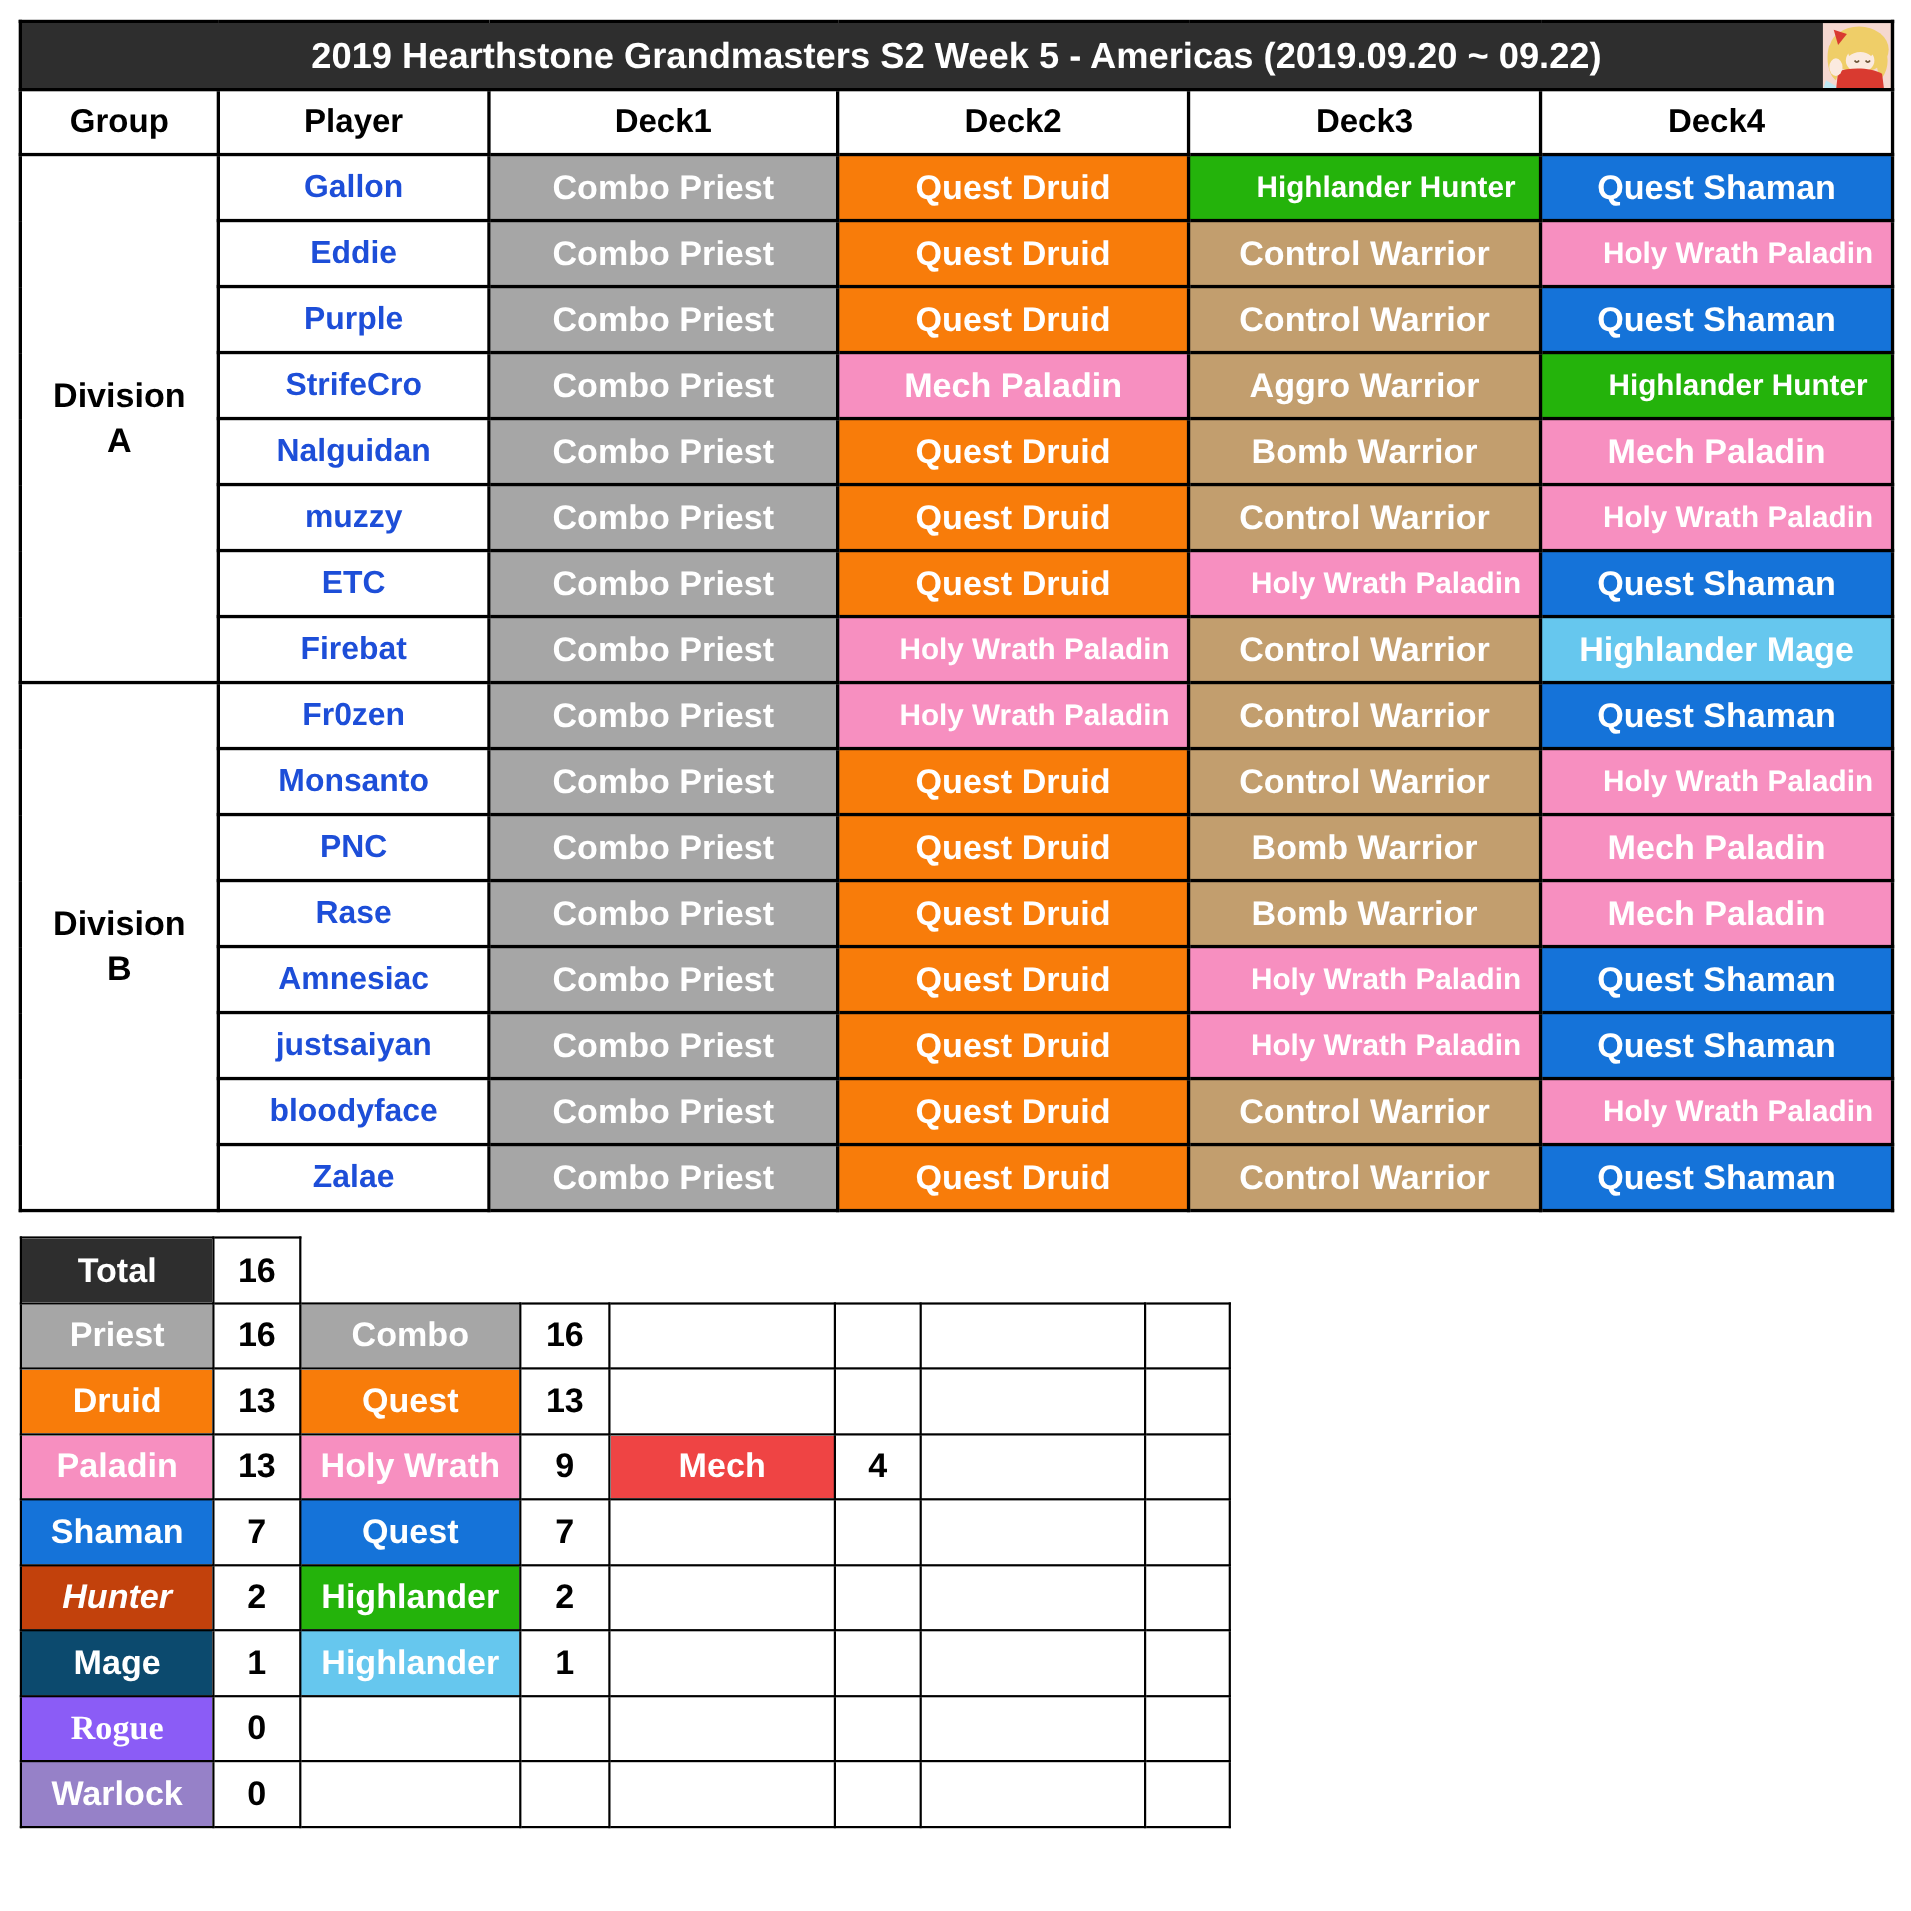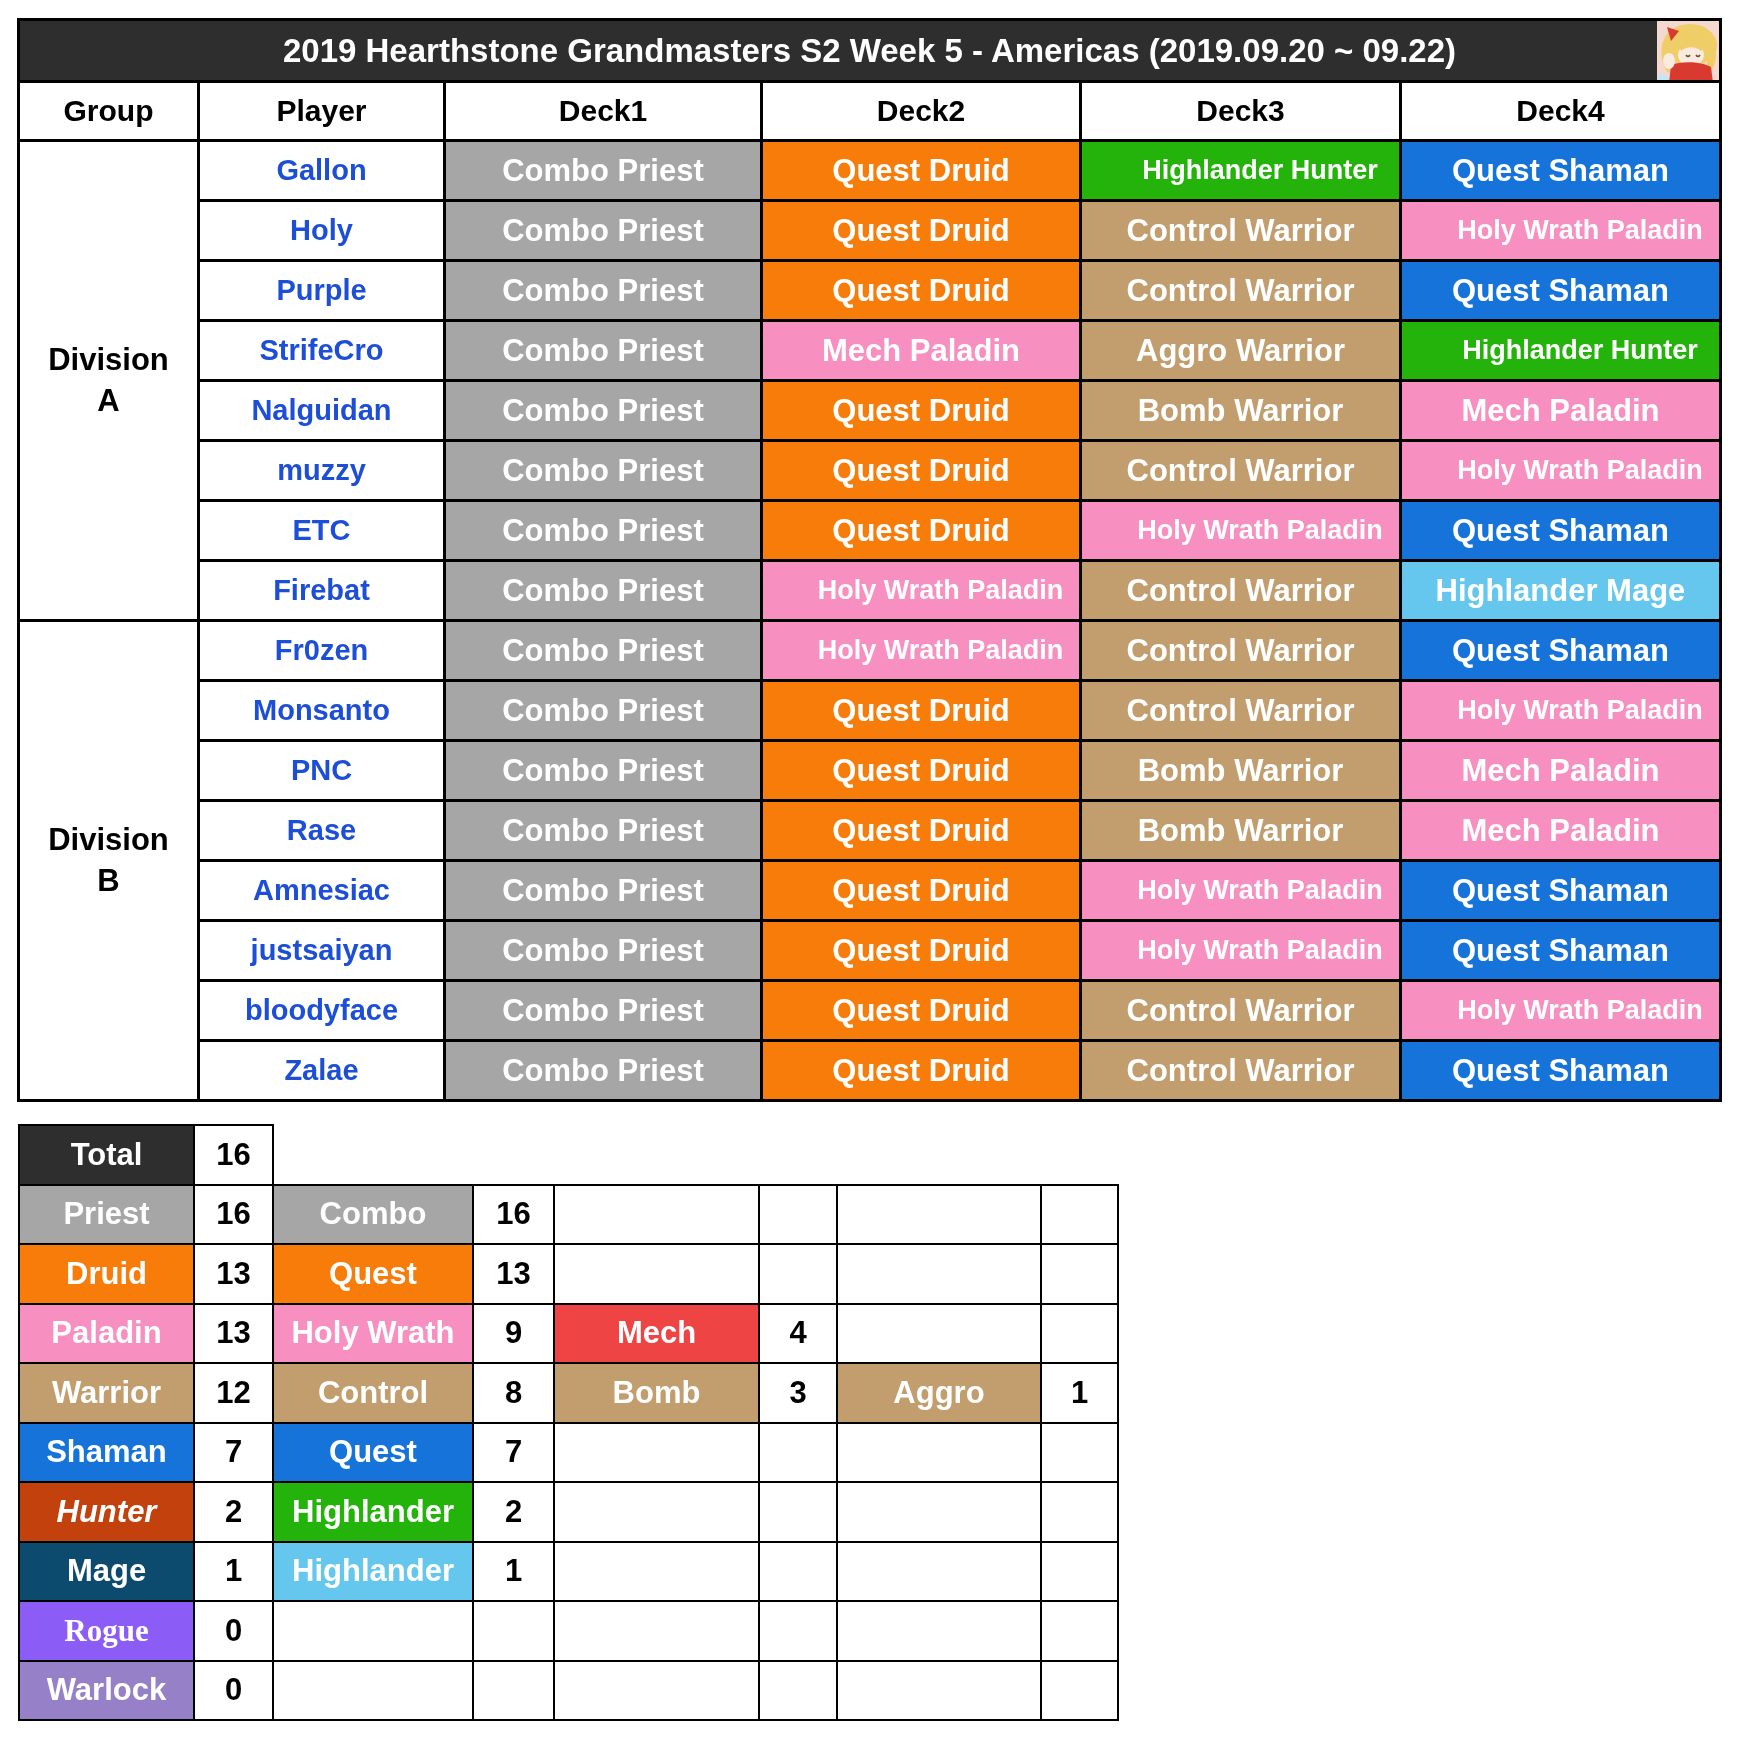--- a/index.html
+++ b/index.html
@@ -75,21 +75,21 @@
             <div>Division</div>
             <div>A</div>
           </td>
           <td class="player-cell">Gallon</td>
           <td class="deck-cell" style="background: rgb(166, 166, 166);">Combo Priest</td>
           <td class="deck-cell" style="background: rgb(248, 124, 10);">Quest Druid</td>
           <td class="deck-cell small" style="background: rgb(36, 179, 11);">Highlander Hunter</td>
           <td class="deck-cell" style="background: rgb(21, 115, 217);">Quest Shaman</td>
         </tr>
         <tr>
-          <td class="player-cell">Holy</td>
+          <td class="player-cell">Eddie</td>
           <td class="deck-cell" style="background: rgb(166, 166, 166);">Combo Priest</td>
           <td class="deck-cell" style="background: rgb(248, 124, 10);">Quest Druid</td>
           <td class="deck-cell" style="background: rgb(194, 158, 110);">Control Warrior</td>
           <td class="deck-cell small" style="background: rgb(247, 143, 192);">Holy Wrath Paladin</td>
         </tr>
         <tr>
           <td class="player-cell">Purple</td>
           <td class="deck-cell" style="background: rgb(166, 166, 166);">Combo Priest</td>
           <td class="deck-cell" style="background: rgb(248, 124, 10);">Quest Druid</td>
           <td class="deck-cell" style="background: rgb(194, 158, 110);">Control Warrior</td>
@@ -233,30 +233,20 @@
           <td class="label" style="background: rgb(247, 143, 192);">Paladin</td>
           <td class="count">13</td>
           <td class="label" style="background: rgb(247, 143, 192);">Holy Wrath</td>
           <td class="count">9</td>
           <td class="label" style="background: #ef4444;">Mech</td>
           <td class="count">4</td>
           <td class="count"></td>
           <td class="count"></td>
         </tr>
         <tr>
-          <td class="label" style="background: rgb(194, 158, 110);">Warrior</td>
-          <td class="count">12</td>
-          <td class="label" style="background: rgb(194, 158, 110);">Control</td>
-          <td class="count">8</td>
-          <td class="label" style="background: rgb(194, 158, 110);">Bomb</td>
-          <td class="count">3</td>
-          <td class="label" style="background: rgb(194, 158, 110);">Aggro</td>
-          <td class="count">1</td>
-        </tr>
-        <tr>
           <td class="label" style="background: rgb(21, 115, 217);">Shaman</td>
           <td class="count">7</td>
           <td class="label" style="background: rgb(21, 115, 217);">Quest</td>
           <td class="count">7</td>
           <td class="count"></td>
           <td class="count"></td>
           <td class="count"></td>
           <td class="count"></td>
         </tr>
         <tr>

